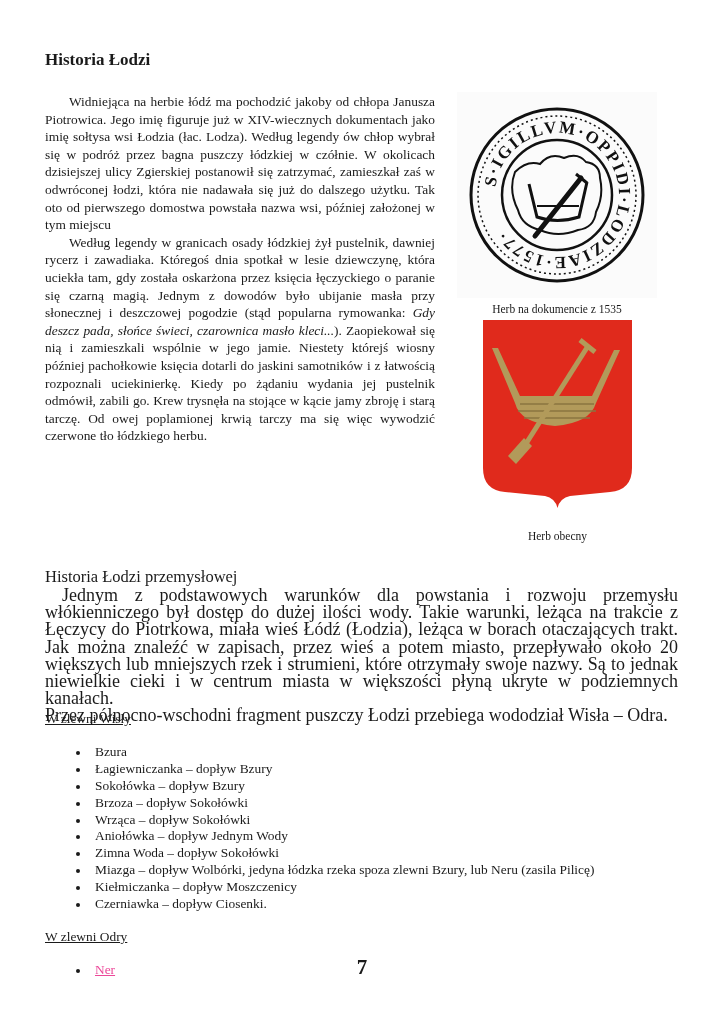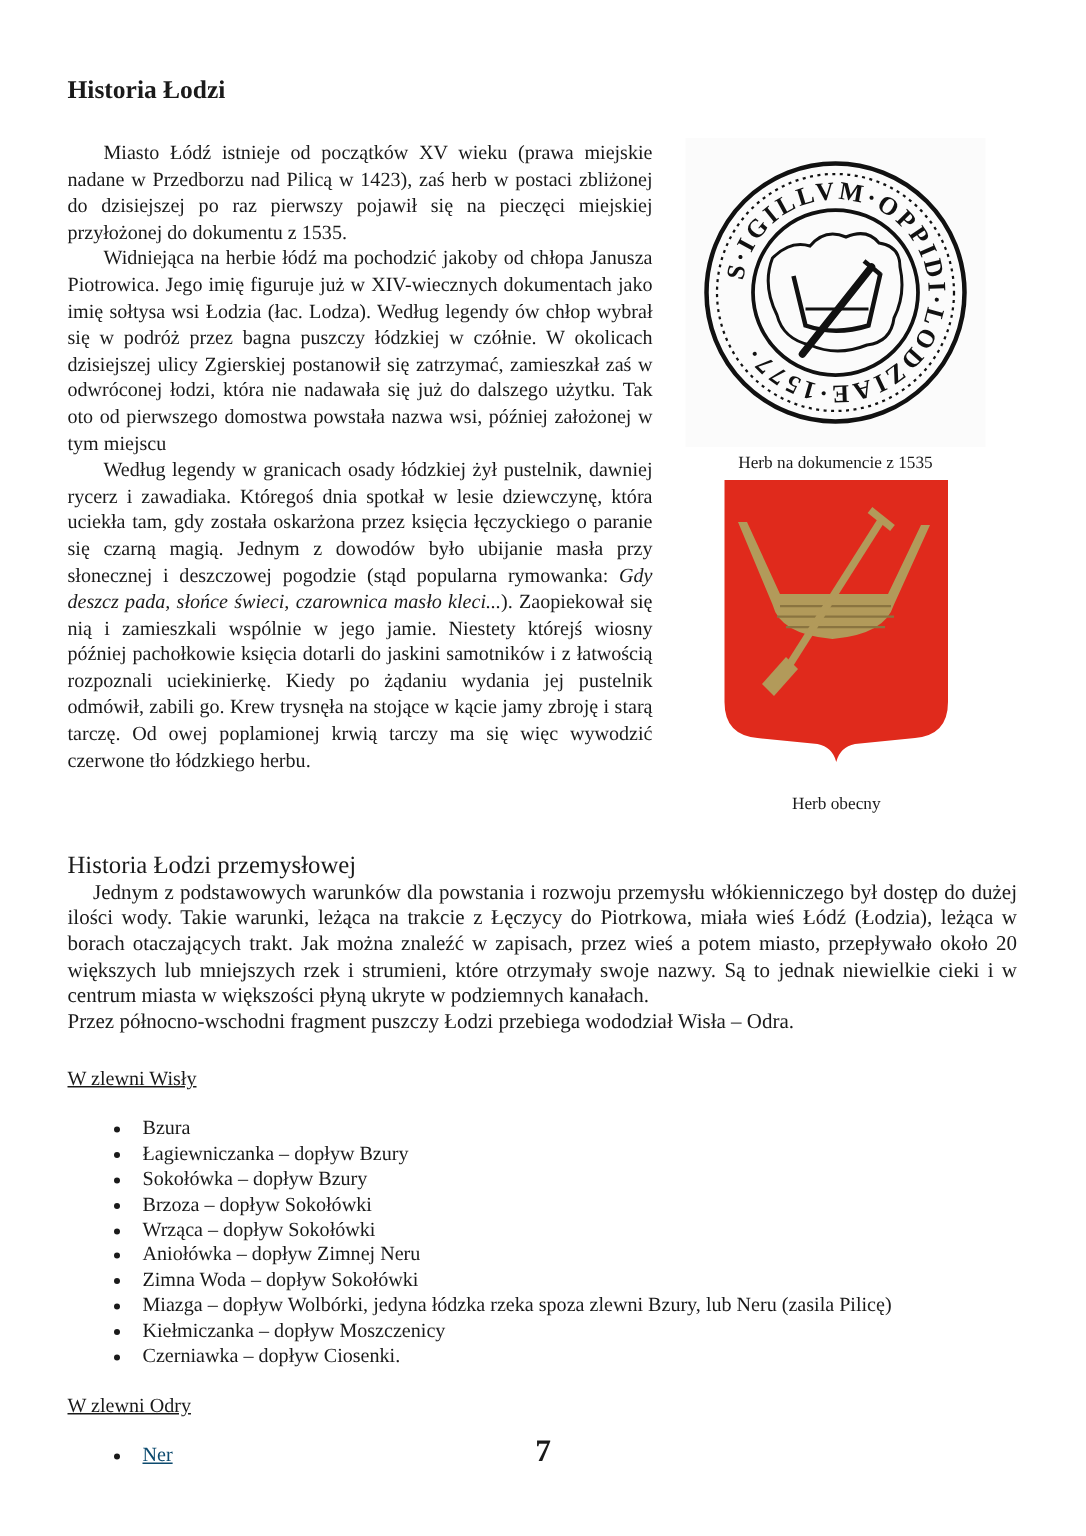--- a/index.html
+++ b/index.html
@@ -31,51 +31,50 @@
     position: absolute; left: 480px; top: 318px; width: 155px; height: 190px;
   }
   .cap-coa { left: 480px; top: 513px; width: 155px; margin-top: 17px; }
 
   .section-title {
     position: absolute; left: 45px; top: 567px;
     font-size: 16.5px; font-weight: normal; margin: 0; text-align: center;
   }
   .section-body {
     position: absolute; left: 45px; top: 587px; width: 633px;
-    font-size: 14px; line-height: 17.2px; text-align: justify;
+    font-size: 18px; line-height: 17.2px; text-align: justify;
   }
   .section-body p { margin: 0; }
   .section-body p.indent { text-indent: 17px; }
 
   .rivers {
     position: absolute; left: 45px; top: 711px; width: 640px;
     font-size: 13.4px; line-height: 16.9px;
   }
   .rivers .heading { margin: 0; }
   .rivers .basin { margin: 0; text-decoration: underline; }
   .rivers ul { margin: 16px; padding: 0 0 0 34px; list-style: none; }
   .rivers li { position: relative; }
   .rivers li::before {
     content: ""; position: absolute; left: -19px; top: 7px;
     width: 4px; height: 4px; border-radius: 50%; background: #1a1a1a;
   }
-  .rivers a { color: #0c4a6e; text-decoration: underline; }
+  .rivers a { color: #ec4899; text-decoration: underline; }
 
   .page-number {
     position: absolute; left: 0; top: 955px; width: 724px; text-align: center;
     font-size: 21px; font-weight: bold;
   }
 </style>
 </head>
 <body>
 
 <h1 class="page-title">Historia Łodzi</h1>
 
 <div class="intro-col">
-  <p>Miasto Łódź istnieje od początków XV wieku (prawa miejskie nadane w Przedborzu nad Pilicą w 1423), zaś herb w postaci zbliżonej do dzisiejszej po raz pierwszy pojawił się na pieczęci miejskiej przyłożonej do dokumentu z 1535.</p>
   <p>Widniejąca na herbie łódź ma pochodzić jakoby od chłopa Janusza Piotrowica. Jego imię figuruje już w XIV-wiecznych dokumentach jako imię sołtysa wsi Łodzia (łac. Lodza). Według legendy ów chłop wybrał się w podróż przez bagna puszczy łódzkiej w czółnie. W okolicach dzisiejszej ulicy Zgierskiej postanowił się zatrzymać, zamieszkał zaś w odwróconej łodzi, która nie nadawała się już do dalszego użytku. Tak oto od pierwszego domostwa powstała nazwa wsi, później założonej w tym miejscu</p>
   <p><span>Według legendy w granicach osady łódzkiej żył pustelnik, dawniej rycerz i zawadiaka. Któregoś dnia spotkał w lesie dziewczynę, która uciekła tam, gdy została oskarżona przez księcia łęczyckiego o paranie się czarną magią. Jednym z dowodów było ubijanie masła przy słonecznej i deszczowej pogodzie (stąd popularna rymowanka: </span><em>Gdy deszcz pada, słońce świeci, czarownica masło kleci...</em><span>). Zaopiekował się nią i zamieszkali wspólnie w jego jamie. Niestety którejś wiosny później pachołkowie księcia dotarli do jaskini samotników i z łatwością rozpoznali uciekinierkę. Kiedy po żądaniu wydania jej pustelnik odmówił, zabili go. Krew trysnęła na stojące w kącie jamy zbroję i starą tarczę. Od owej poplamionej krwią tarczy ma się więc wywodzić czerwone tło łódzkiego herbu.</span></p>
 </div>
 
 <div class="figure-seal">
   <svg width="200" height="206" viewBox="0 0 200 206">
     <defs>
       <path id="sealTextPath" d="M 100,103 m -62,0 a 62,62 0 1,1 124,0 a 62,62 0 1,1 -124,0"></path>
     </defs>
     <circle cx="100" cy="103" r="86" fill="none" stroke="#111" stroke-width="3"></circle>
@@ -114,21 +113,21 @@
 </div>
 
 <div class="rivers">
   <p class="basin">W zlewni Wisły</p>
   <ul>
     <li>Bzura</li>
     <li>Łagiewniczanka – dopływ Bzury</li>
     <li>Sokołówka – dopływ Bzury</li>
     <li>Brzoza – dopływ Sokołówki</li>
     <li>Wrząca – dopływ Sokołówki</li>
-    <li>Aniołówka – dopływ Zimnej Neru</li>
+    <li>Aniołówka – dopływ Jednym Wody</li>
     <li>Zimna Woda – dopływ Sokołówki</li>
     <li>Miazga – dopływ Wolbórki, jedyna łódzka rzeka spoza zlewni Bzury, lub Neru (zasila Pilicę)</li>
     <li>Kiełmiczanka – dopływ Moszczenicy</li>
     <li>Czerniawka – dopływ Ciosenki.</li>
   </ul>
   <p class="basin">W zlewni Odry</p>
   <ul>
     <li><a>Ner</a></li>
   </ul>
 </div>

